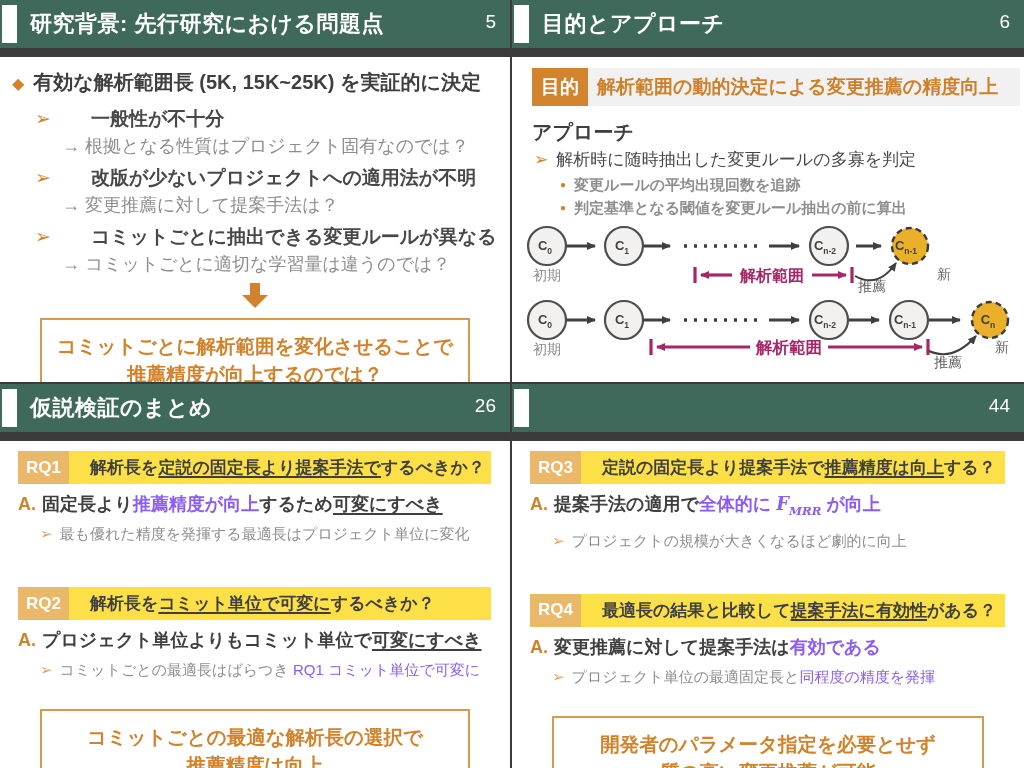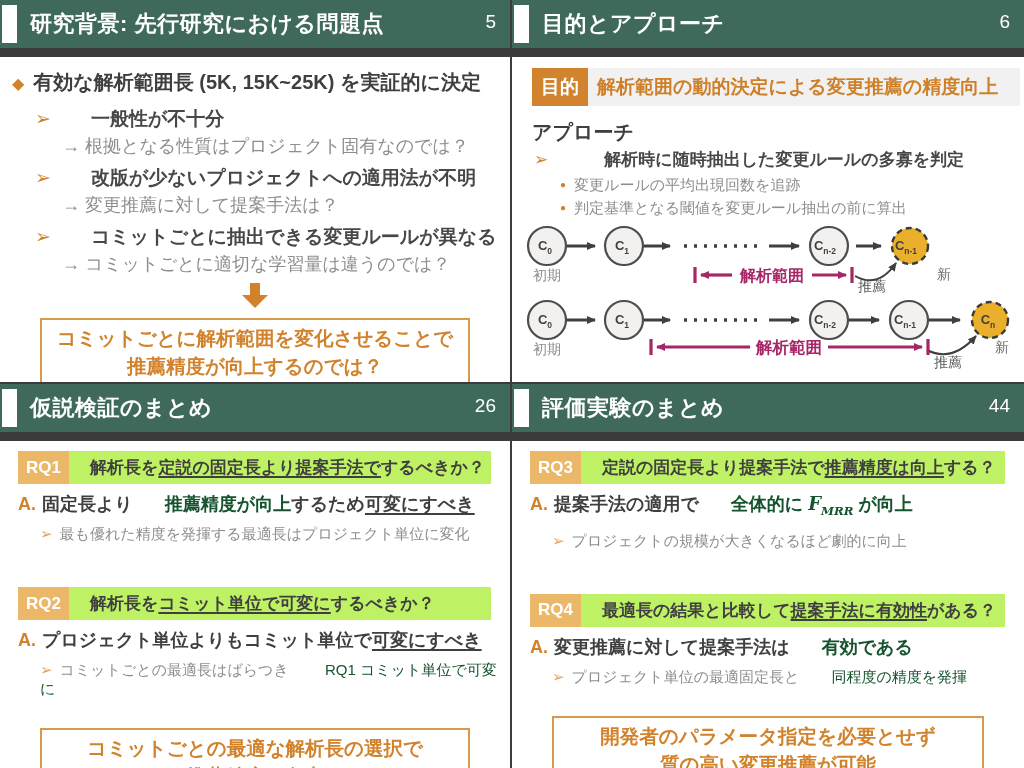--- a/index.html
+++ b/index.html
@@ -18,42 +18,42 @@
 
   
   .s1-main{display:flex;margin:12px 0 0 12px;font-size:20px;font-weight:bold;line-height:26px;}
   .diamond::before{content:"◆";color:#d1822b;font-size:16px;margin-right:9px;}
   .pt-head{display:flex;margin:9px 0 0 35px;font-size:19px;font-weight:bold;color:#474747;line-height:26px;gap:32px;}
   .tri::before{content:"➢";color:#d1822b;font-weight:bold;margin-right:8px;}
   .pt-note{margin:5px 0 0 62px;font-size:18px;color:#8e8e8e;line-height:19px;}
   .down-arrow{margin:9px auto 0;width:26px;}
   .down-arrow .stem{width:10px;height:12px;background:#d1822b;margin:0 auto;}
   .down-arrow .head{width:0;height:0;border-left:13px solid transparent;border-right:13px solid transparent;border-top:13px solid #d1822b;}
-  .concl-box{margin:10px 40px 0;border:2px solid #d89a4a;text-align:center;padding:4px 2px 6px;}
+  .concl-box{margin:10px 40px 0;border:2px solid #d89a4a;text-align:center;padding:12px 2px 6px;}
   .concl-line{color:#d1822b;font-size:19.5px;font-weight:bold;line-height:28px;}
 
   
   .purpose-row{display:flex;align-items:stretch;margin:11px 4px 0 20px;}
   .purpose-badge{background:#d2832d;color:#fff;font-weight:bold;font-size:19px;display:flex;align-items:center;padding:0 9px;}
   .purpose-text{background:#f1f1f1;color:#ce7f28;font-weight:bold;font-size:19px;flex:1;display:flex;align-items:center;padding:6px 0 6px 9px;}
   .approach-h{margin:13px 0 0 20px;font-size:20px;font-weight:bold;line-height:26px;}
-  .ap-point{display:flex;margin:3px 0 0 22px;font-size:17px;font-weight:bold;color:#474747;line-height:23px;gap:48px;}
-  .ap-note{margin:4px 0 0 48px;font-size:15px;color:#8e8e8e;line-height:19px;}
+  .ap-point{display:flex;margin:3px 0 0 22px;font-size:17px;font-weight:normal;color:#474747;line-height:23px;}
+  .ap-note{margin:4px 0 0 48px;font-size:15px;color:#8e8e8e;line-height:19px;font-weight:bold;}
   .dot-bullet::before{content:"●";color:#d1822b;font-size:10px;margin-right:8px;vertical-align:2px;}
   .dg{position:absolute;}
   .dg text{font-family:"Liberation Sans","DejaVu Sans",sans-serif;}
 
   
-  .rq-row{display:flex;align-items:stretch;margin:10px 19px 0 18px;background:#bef264;height:33px;}
+  .rq-row{display:flex;align-items:stretch;margin:10px 19px 0 18px;background:#fde047;height:33px;}
   .rq-badge{background:#ebb869;color:#fff;font-weight:bold;font-size:17px;display:flex;align-items:center;padding:0 8px;}
   .rq-q{display:flex;align-items:center;margin-left:21px;font-size:17px;font-weight:bold;color:#3f3f3f;}
   .ul{text-decoration:underline;text-decoration-thickness:2px;text-underline-offset:3px;}
   .ans{margin:8px 0 0 18px;font-size:18px;font-weight:bold;line-height:24px;}
   .a-label{color:#d1822b;margin-right:6px;}
-  .mg{color:#14532d;margin-left:32px;}
+  .mg{color:#8b5cf6;}
   .subnote{margin:8px 0 0 40px;font-size:15px;color:#8e8e8e;line-height:19px;}
   .tri-sm::before{content:"➢";color:#e0a35c;margin-right:7px;}
   .blockgap{margin-top:44px;}
   .concl-box.lower{margin-top:30px;}
   .formula{font-family:"DejaVu Serif","Liberation Serif",serif;font-style:italic;font-weight:bold;}
   .formula sub{font-size:0.65em;}
 </style>
 </head>
 <body>
 
@@ -245,21 +245,20 @@
 
     <div class="concl-box lower">
       <div class="concl-line">コミットごとの最適な解析長の選択で</div>
       <div class="concl-line">推薦精度は向上</div>
     </div>
   </section>
 
   <section class="slide">
     <header class="hd">
       <span class="hd-accent"></span>
-      <h1 class="hd-title">評価実験のまとめ</h1>
       <span class="hd-page">44</span>
     </header>
     <div class="hd-strip"></div>
 
     <div class="rq-row">
       <span class="rq-badge">RQ3</span>
       <span class="rq-q">
           <span>定説の固定長より提案手法で</span>
           <span class="ul">推薦精度は向上</span>
           <span>する？</span>

